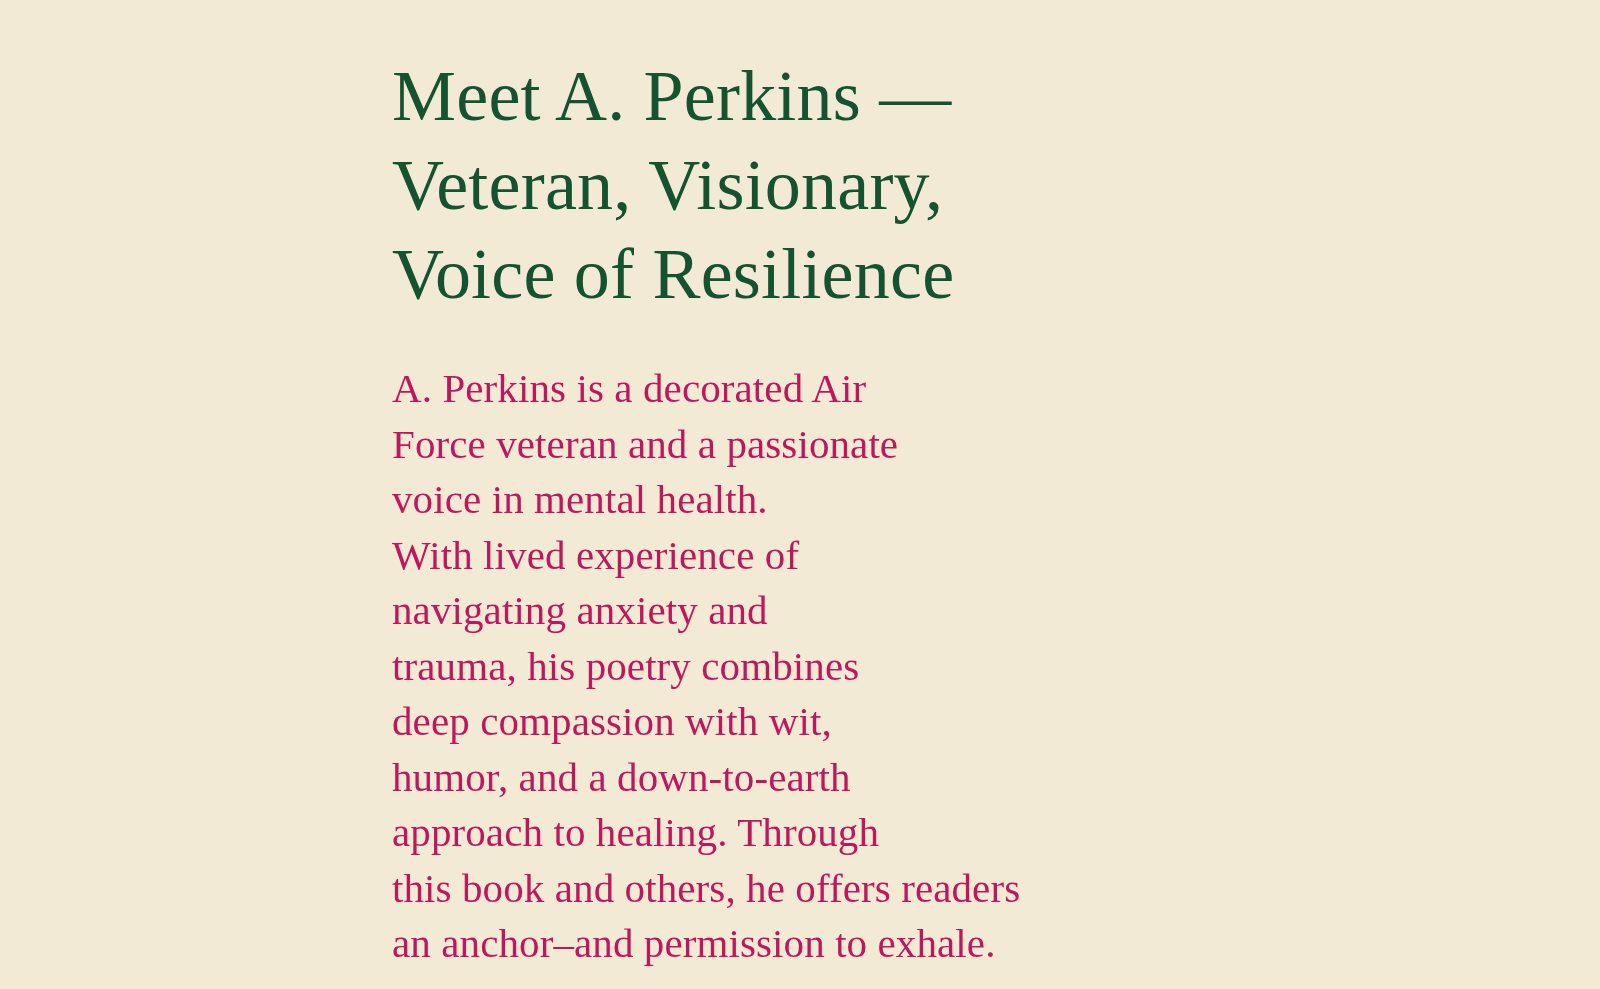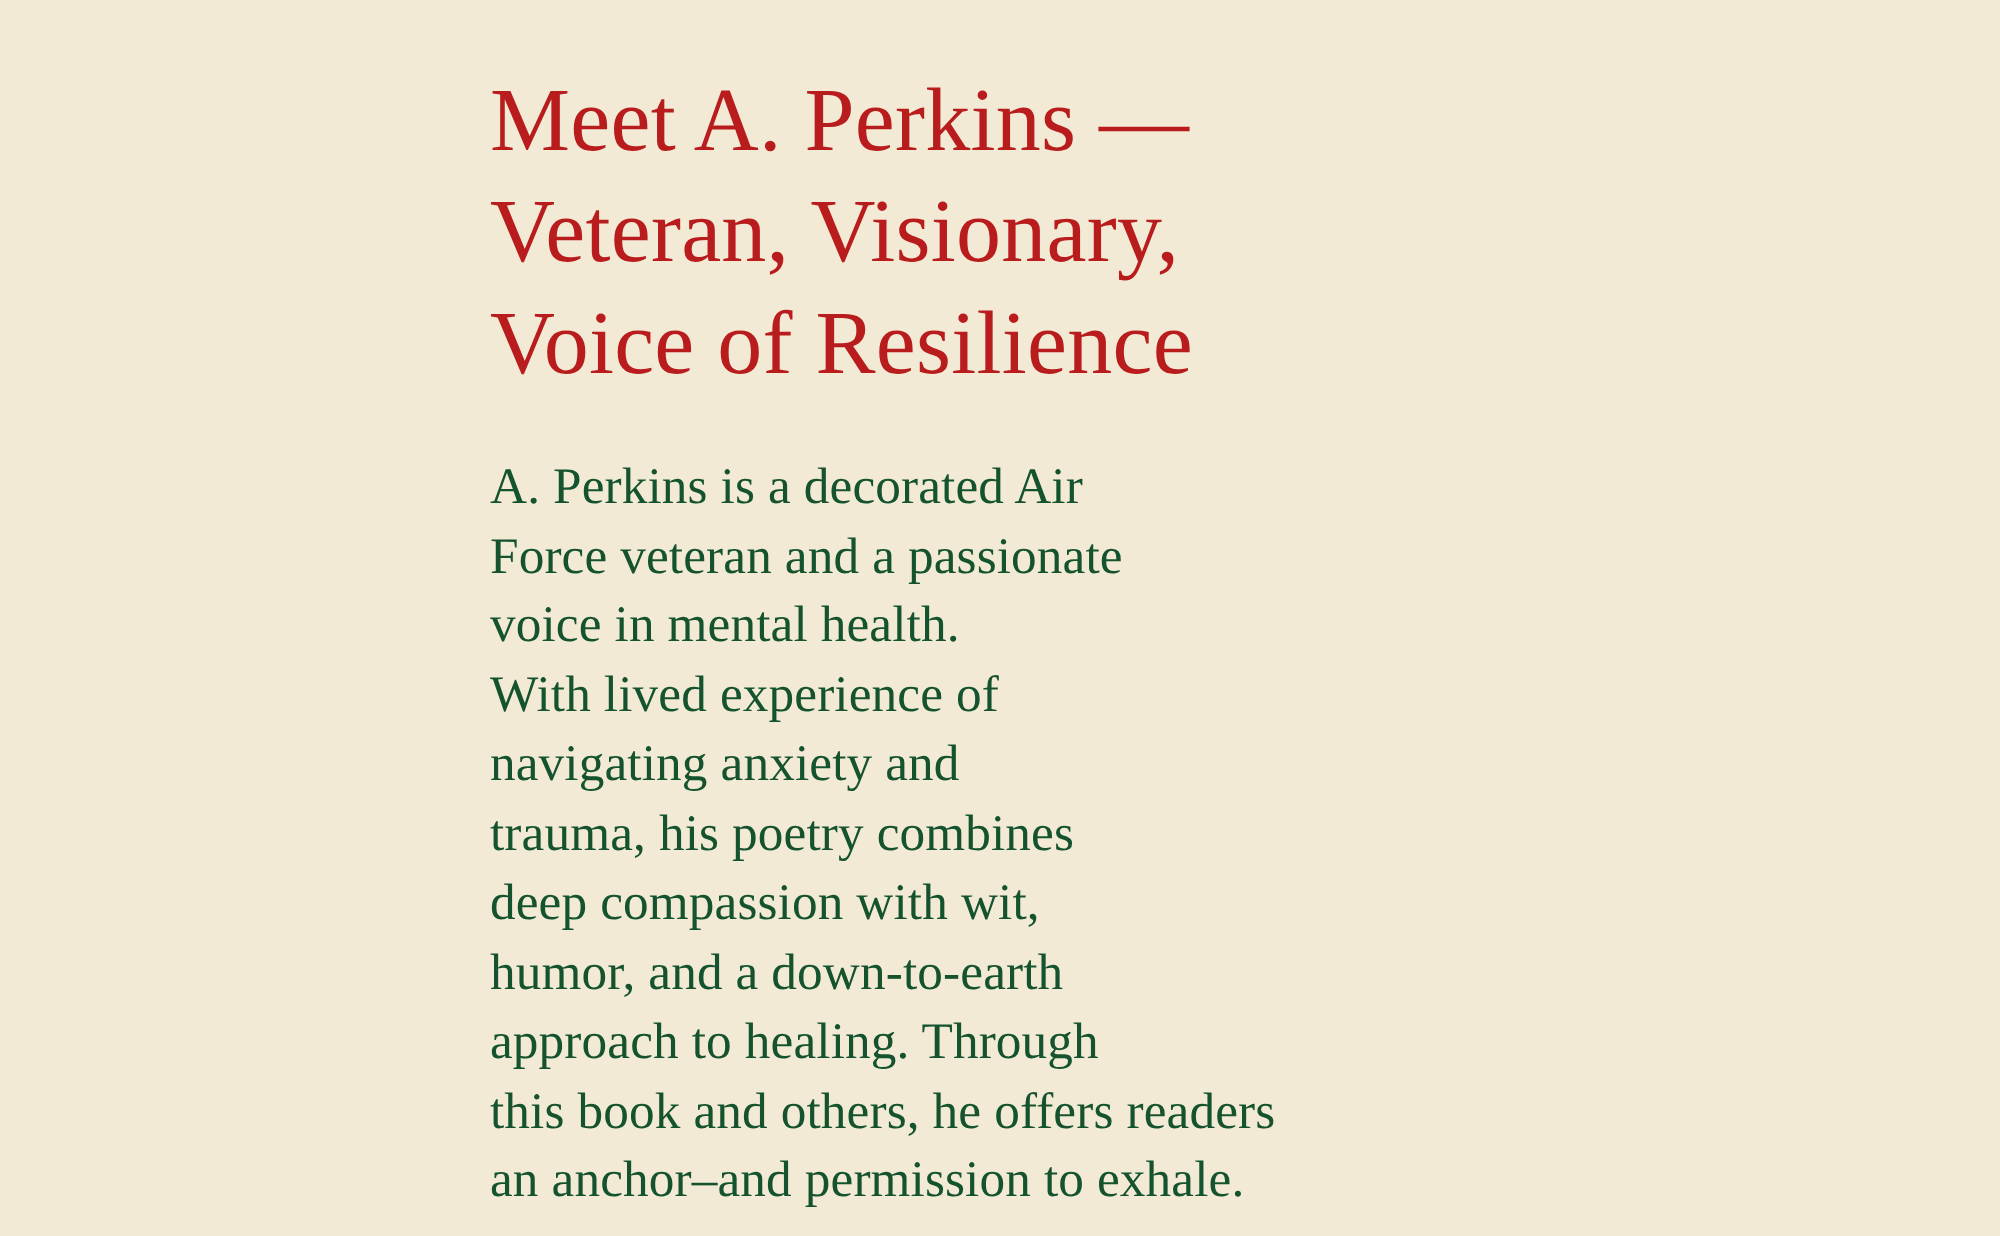--- a/index.html
+++ b/index.html
@@ -25,32 +25,32 @@
     left: 392px;
     top: 52px;
     width: 760px;
   }
   .headline {
     margin: 0;
     font-family: "Liberation Serif", serif;
     font-weight: 400;
     font-size: 72px;
     line-height: 89px;
-    color: #b91c1c;
+    color: #14532d;
     letter-spacing: 0.2px;
     white-space: pre-line;
   }
   .bio {
     margin: 0;
     margin-top: 42px;
     font-family: "Liberation Serif", serif;
     font-weight: 400;
     font-size: 41px;
     line-height: 55.5px;
-    color: #14532d;
+    color: #be185d;
     letter-spacing: 0.1px;
     white-space: pre-line;
   }
 </style>
 </head>
 <body>
 
 <div class="page">
   <div class="content">
     <h1 class="headline">Meet A. Perkins —

